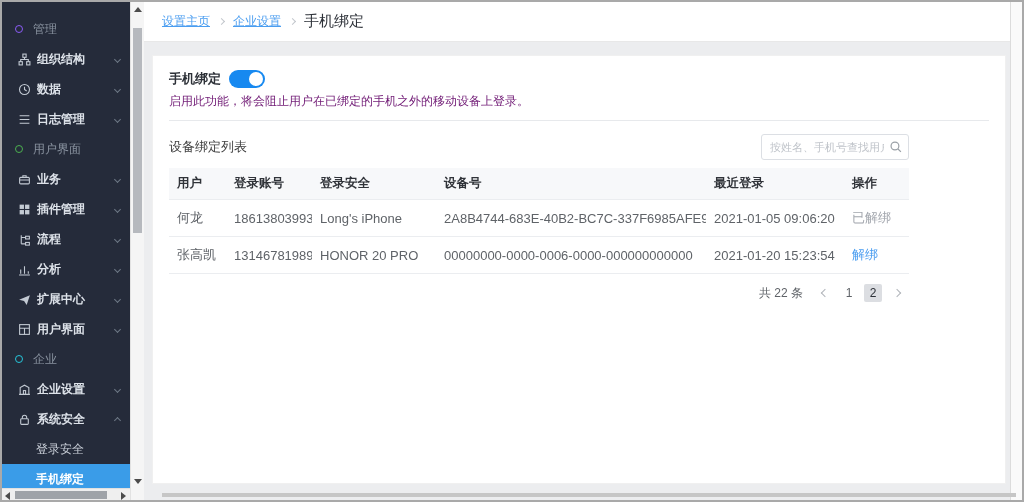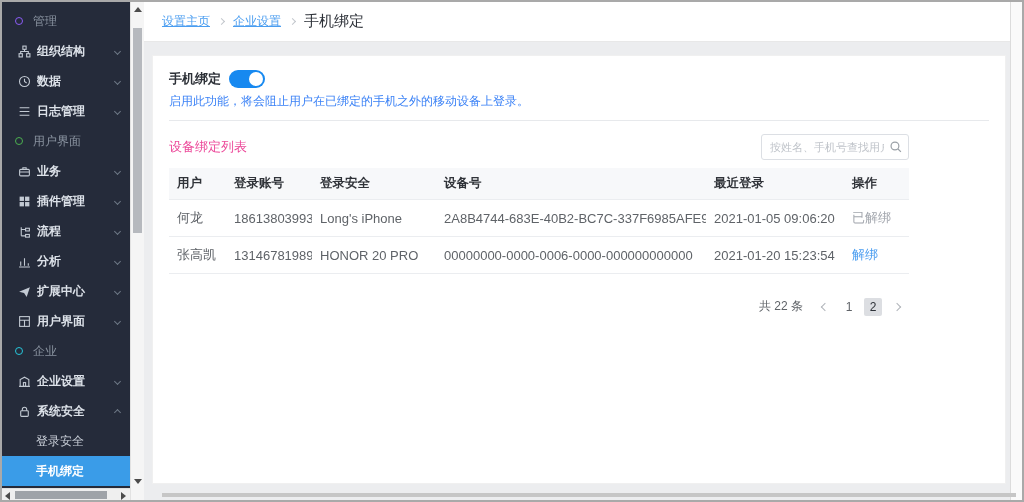--- a/index.html
+++ b/index.html
@@ -4,21 +4,21 @@
 <style>
   * { margin:0; padding:0; box-sizing:border-box; }
   html,body { background:#fff; }
   body { font-family:"Liberation Sans","DejaVu Sans",sans-serif; }
 
   .window { position:relative; width:1024px; height:502px; border:2px solid #a9a9a9;
             background:#ecedef; overflow:hidden; }
 
   
   .sidebar { position:absolute; left:0; top:0; bottom:12px; width:128px;
-             background:var(--sidebar-bg); padding-top:4px; overflow:hidden; }
+             background:var(--sidebar-bg); padding-top:12px; overflow:hidden; }
   .sb-row { height:30px; display:flex; align-items:center; font-size:12px; cursor:pointer; }
   .sb-section { padding-left:13px; color:#8a93a0; }
   .sb-section .ring { width:8px; height:8px; border-radius:50%; border:1.5px solid currentColor;
                       margin-right:10px; flex:0 0 auto; }
   .ring-admin { color:var(--ring-admin); }
   .ring-platform { color:var(--ring-platform); }
   .ring-enterprise { color:var(--ring-enterprise); }
   .sb-item { padding-left:16px; padding-right:10px; color:#dde2e9; }
   .sb-item .ico { width:13px; height:13px; margin-right:6px; flex:0 0 auto; color:#c3cad3; }
   .sb-item .lbl { flex:1 1 auto; white-space:nowrap; overflow:hidden;font-weight:bold; }
@@ -58,44 +58,44 @@
           padding:14px 16px; }
 
   .toggle-row { display:flex; align-items:center; }
   .toggle-label { font-size:13px; font-weight:bold; color:#2d3138; }
   .toggle { width:36px; height:18px; border-radius:9px; background:#cfd3d9; margin-left:8px;
             position:relative; cursor:pointer; }
   .toggle.on { background:var(--toggle-on); }
   .toggle .knob { position:absolute; top:2px; left:2px; width:14px; height:14px; border-radius:50%;
                   background:#fff; }
   .toggle.on .knob { left:auto; right:2px; }
-  .desc { margin-top:5px; font-size:12px; color:#3b82f6; }
+  .desc { margin-top:5px; font-size:12px; color:#701a75; }
   .divider { margin-top:10px; border-top:1px solid #e7e9ec; }
 
   .list-head { margin-top:13px; width:740px; display:flex; align-items:center;
                justify-content:space-between; }
-  .list-title { font-size:13px; color:#ec4899; }
+  .list-title { font-size:13px; color:#404040; }
   .search-box { position:relative; width:148px; }
   .search-box input { width:100%; height:26px; border:1px solid #dcdfe4; border-radius:3px;
                       padding:0 24px 0 8px; font-size:11px; color:#333; outline:none;
                       font-family:inherit; }
   .search-box input::placeholder { color:#bfc3c9; }
   .search-ico { position:absolute; right:7px; top:6px; width:13px; height:13px; color:#9aa0a6;
                 cursor:pointer; }
 
   table.devices { margin-top:8px; width:740px; border-collapse:collapse; table-layout:fixed; }
   .devices th { background:#f7f8fa; font-size:12.5px; font-weight:bold; color:#303339;
                 text-align:left; padding:7px 8px; border-bottom:1px solid #ebedf0; }
   .devices td { font-size:13px; color:#5f6368; padding:9px 8px; border-bottom:1px solid #ebedf0;
                 white-space:nowrap; overflow:hidden; }
   .action-muted { color:var(--status-muted); }
   .action-link { color:var(--link); cursor:pointer; }
 
-  .pagination { margin-top:24px; width:740px; display:flex; justify-content:flex-end;
-                align-items:flex-start; font-size:12px; color:#5f6368; }
+  .pagination { margin-top:10px; width:740px; display:flex; justify-content:flex-end;
+                align-items:center; font-size:12px; color:#5f6368; }
   .pg-total { margin-right:10px; }
   .pg-btn { display:flex; align-items:center; justify-content:center; min-width:18px; height:18px;
             margin:0 3px; cursor:pointer; border-radius:2px; color:#5f6368; background:transparent;
             border:none; font-size:12px; font-family:inherit; }
   .pg-btn.active { background:#dcdee2; color:#2d3138; }
   .pchev { width:6px; height:6px; border-left:1.3px solid #b0b4ba; border-bottom:1.3px solid #b0b4ba; }
   .pchev.left  { transform:rotate(45deg); }
   .pchev.right { transform:rotate(225deg); }
 </style>
 </head>

